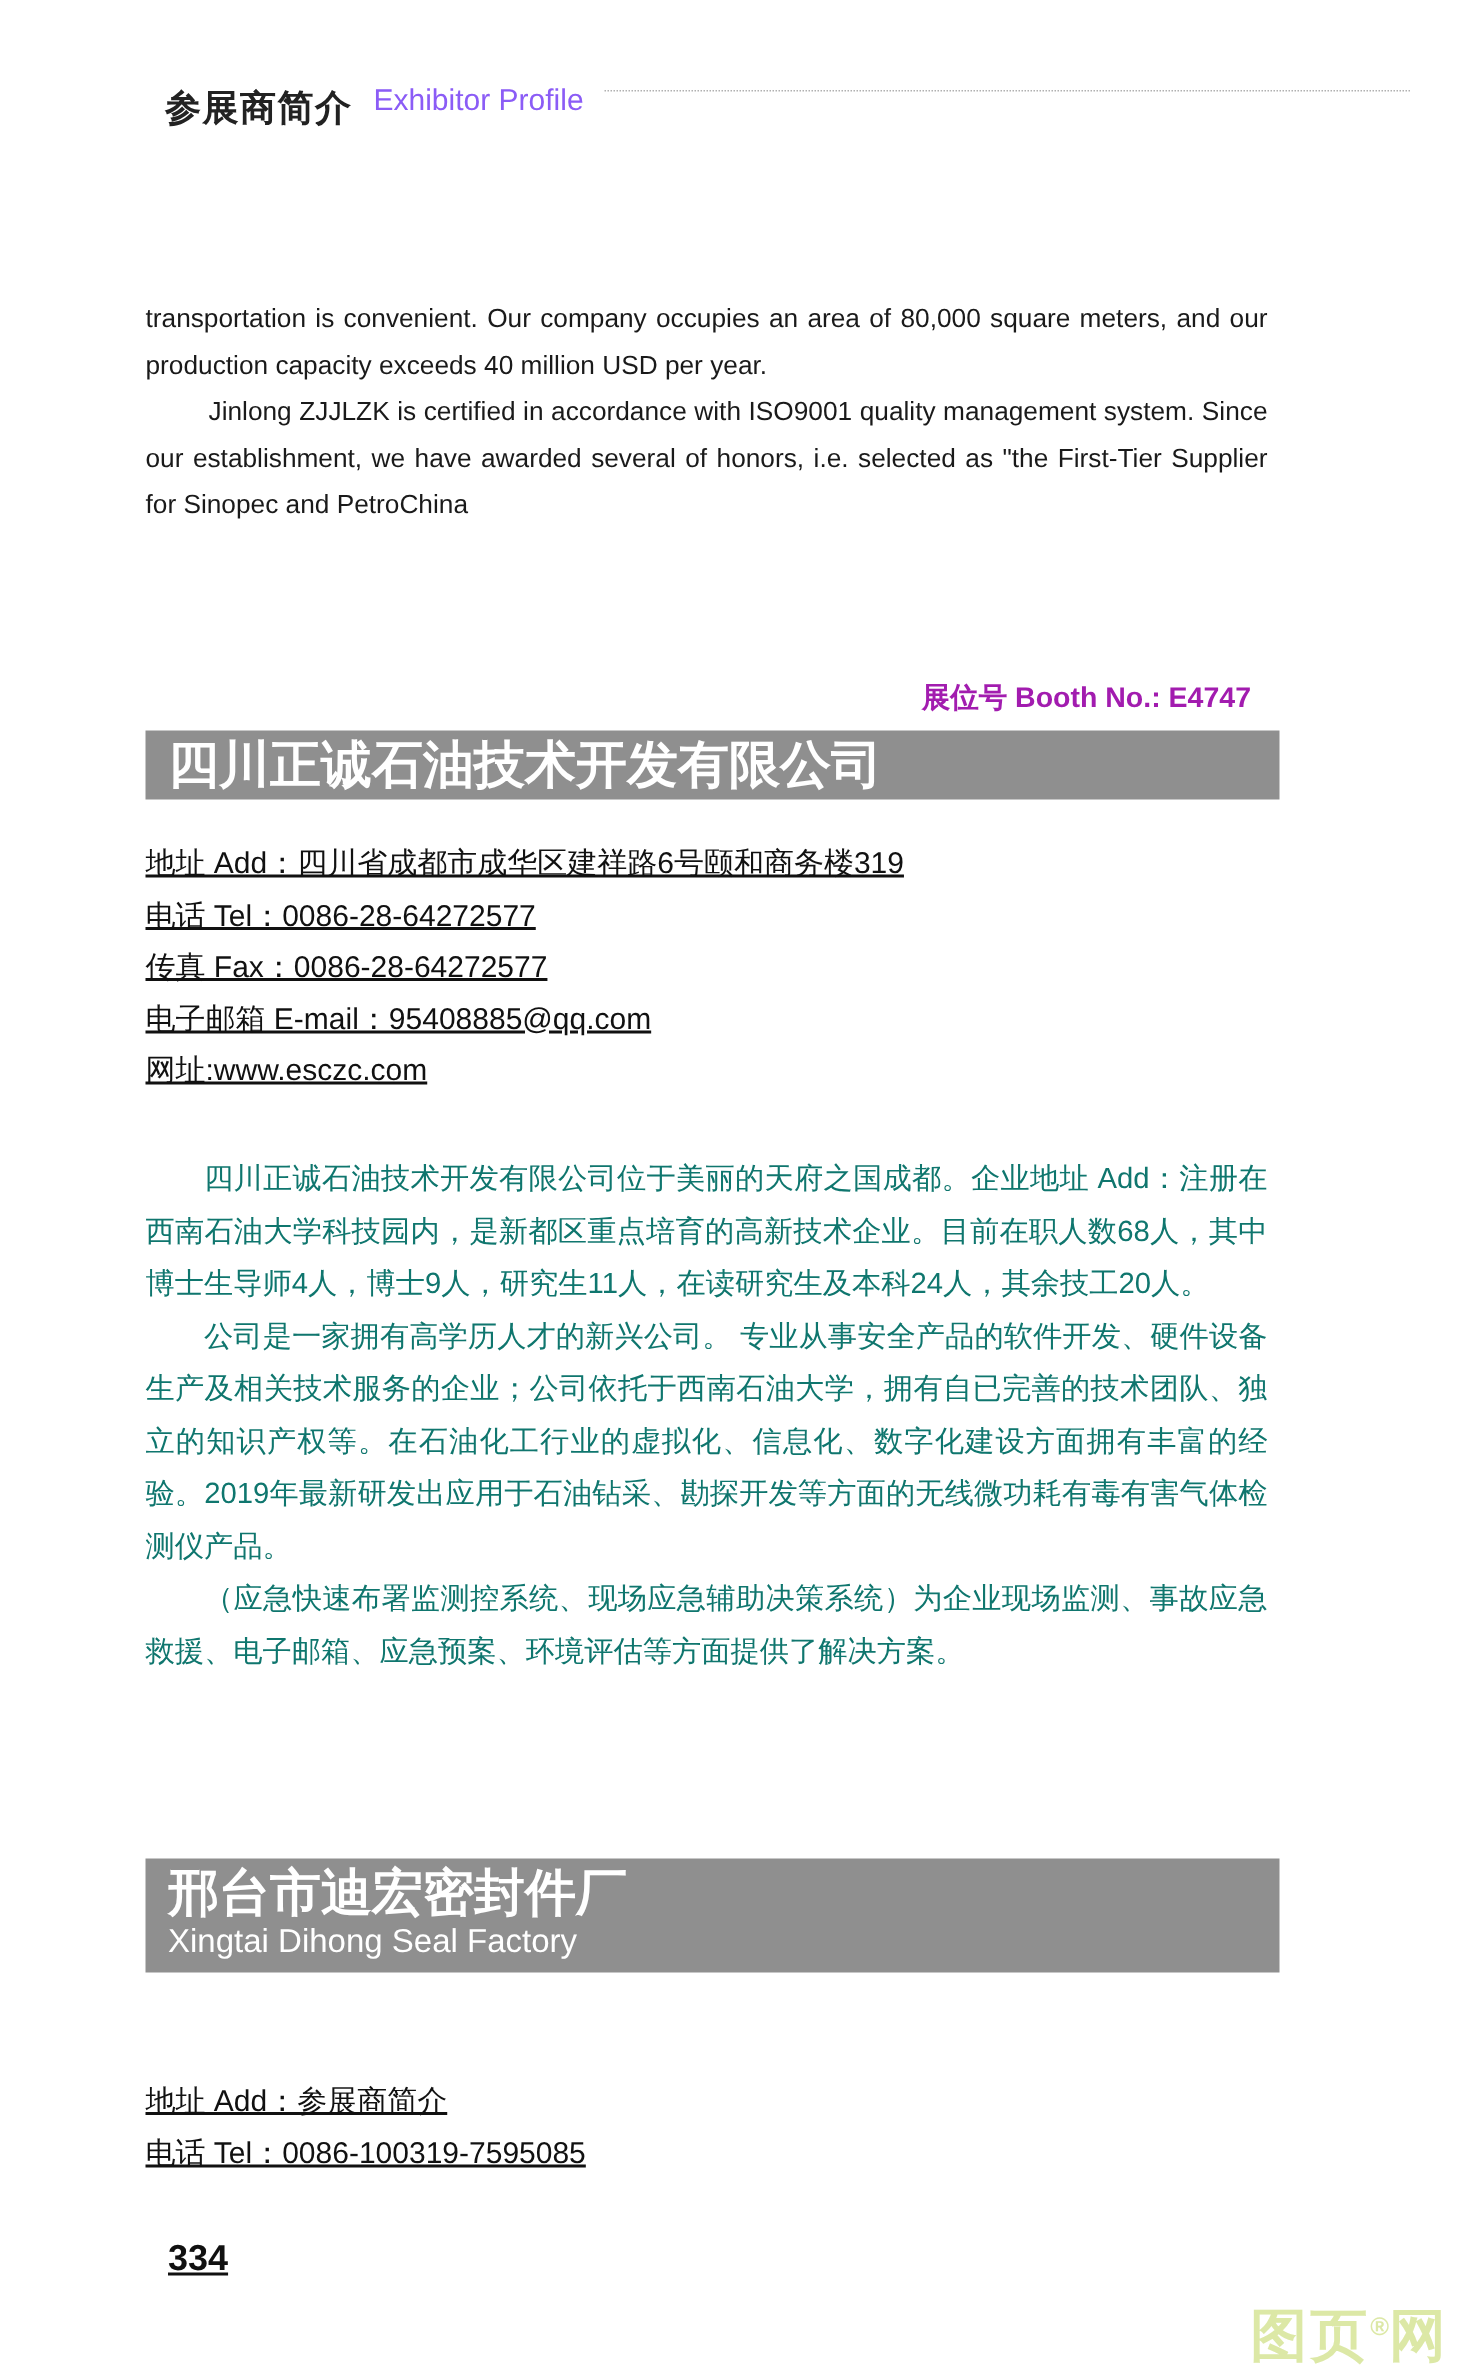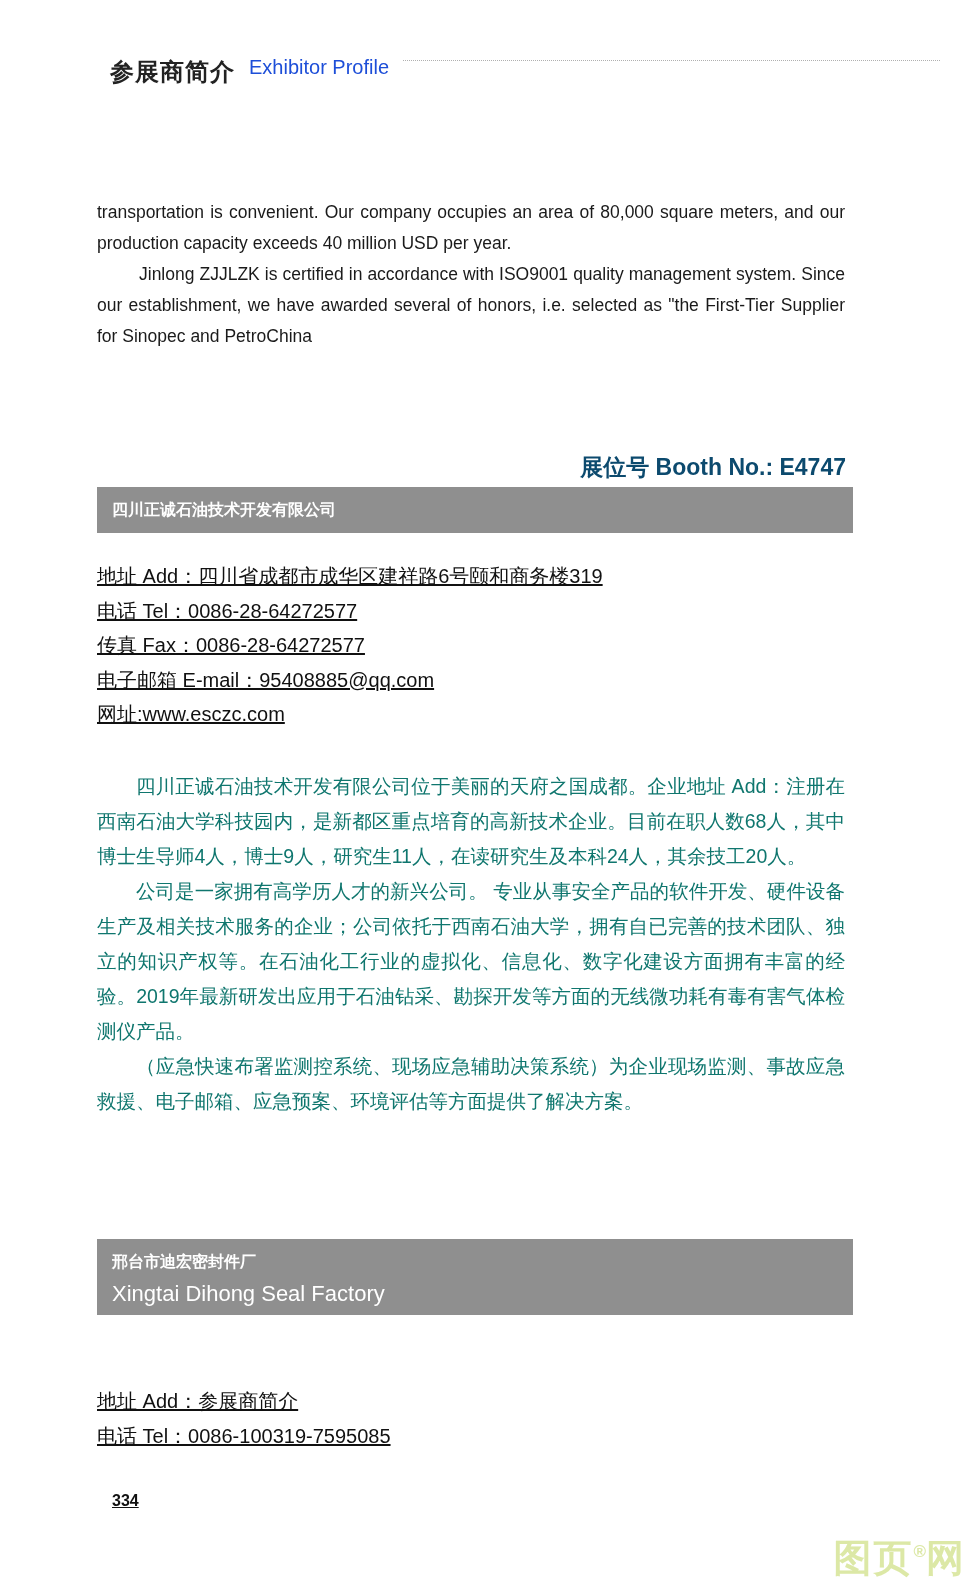--- a/index.html
+++ b/index.html
@@ -24,21 +24,21 @@
   }
   .header .title-cn {
     font-size: 24px;
     font-weight: bold;
     color: #222222;
     letter-spacing: 1px;
     white-space: nowrap;
   }
   .header .title-en {
     font-size: 20px;
-    color: #1d4ed8;
+    color: #8b5cf6;
     margin-left: 14px;
     white-space: nowrap;
   }
   .header .rule {
     flex: 1;
     border-top: 1px dotted #b0b0b0;
     margin-left: 14px;
     margin-top: 4px;
   }
 
@@ -52,47 +52,47 @@
     line-height: 31px;
     text-align: justify;
     color: #1a1a1a;
   }
   .intro-en p { margin: 0; }
   .intro-en p.indent { text-indent: 2.4em; }
 
   
   .booth-line {
     position: absolute;
-    left: 98px;
+    left: 86px;
     width: 748px;
     text-align: right;
-    font-size: 23px;
-    font-weight: bold;
-    color: #0c4a6e;
+    font-size: 19px;
+    font-weight: bold;
+    color: #a21caf;
   }
   .booth-line.first { top: 452px; }
   .booth-line.second { top: 1245px; }
 
   
   .company-bar {
     position: absolute;
     left: 97px;
     width: 756px;
     background: #8f8f8f;
     color: #ffffff;
     box-sizing: border-box;
     padding-left: 15px;
     display: flex;
     flex-direction: column;
     justify-content: center;
   }
   .company-bar.first { top: 487px; height: 46px; }
   .company-bar.second { top: 1223px; height: 76px; margin-top: 16px; }
   .company-bar .name-cn {
-    font-size: 16px;
+    font-size: 34px;
     font-weight: bold;
     line-height: 34px;
     white-space: nowrap;
   }
   .company-bar .name-en {
     font-size: 22px;
     font-weight: normal;
     line-height: 30px;
     white-space: nowrap;
   }
@@ -122,21 +122,21 @@
     text-align: justify;
     color: #0f766e;
   }
   .description p { margin: 0; text-indent: 2em; }
 
   
   .page-number {
     position: absolute;
     left: 112px;
     top: 1492px;
-    font-size: 16px;
+    font-size: 24px;
     font-weight: bold;
     color: #111111;
     text-decoration: underline;
   }
 
   
   .watermark {
     position: absolute;
     right: 14px;
     bottom: 6px;

